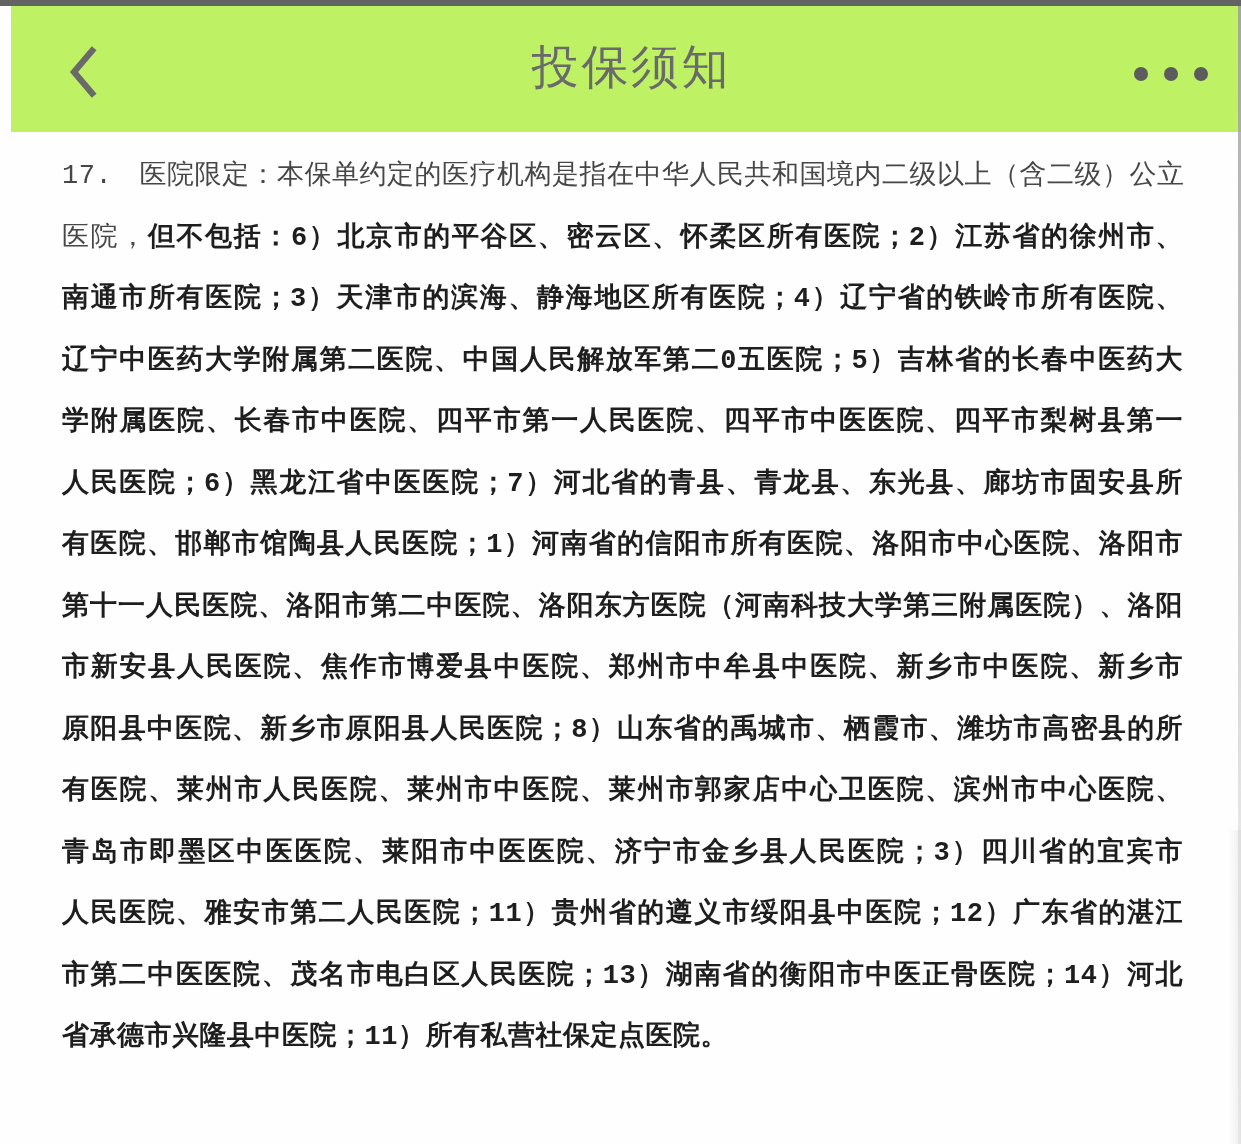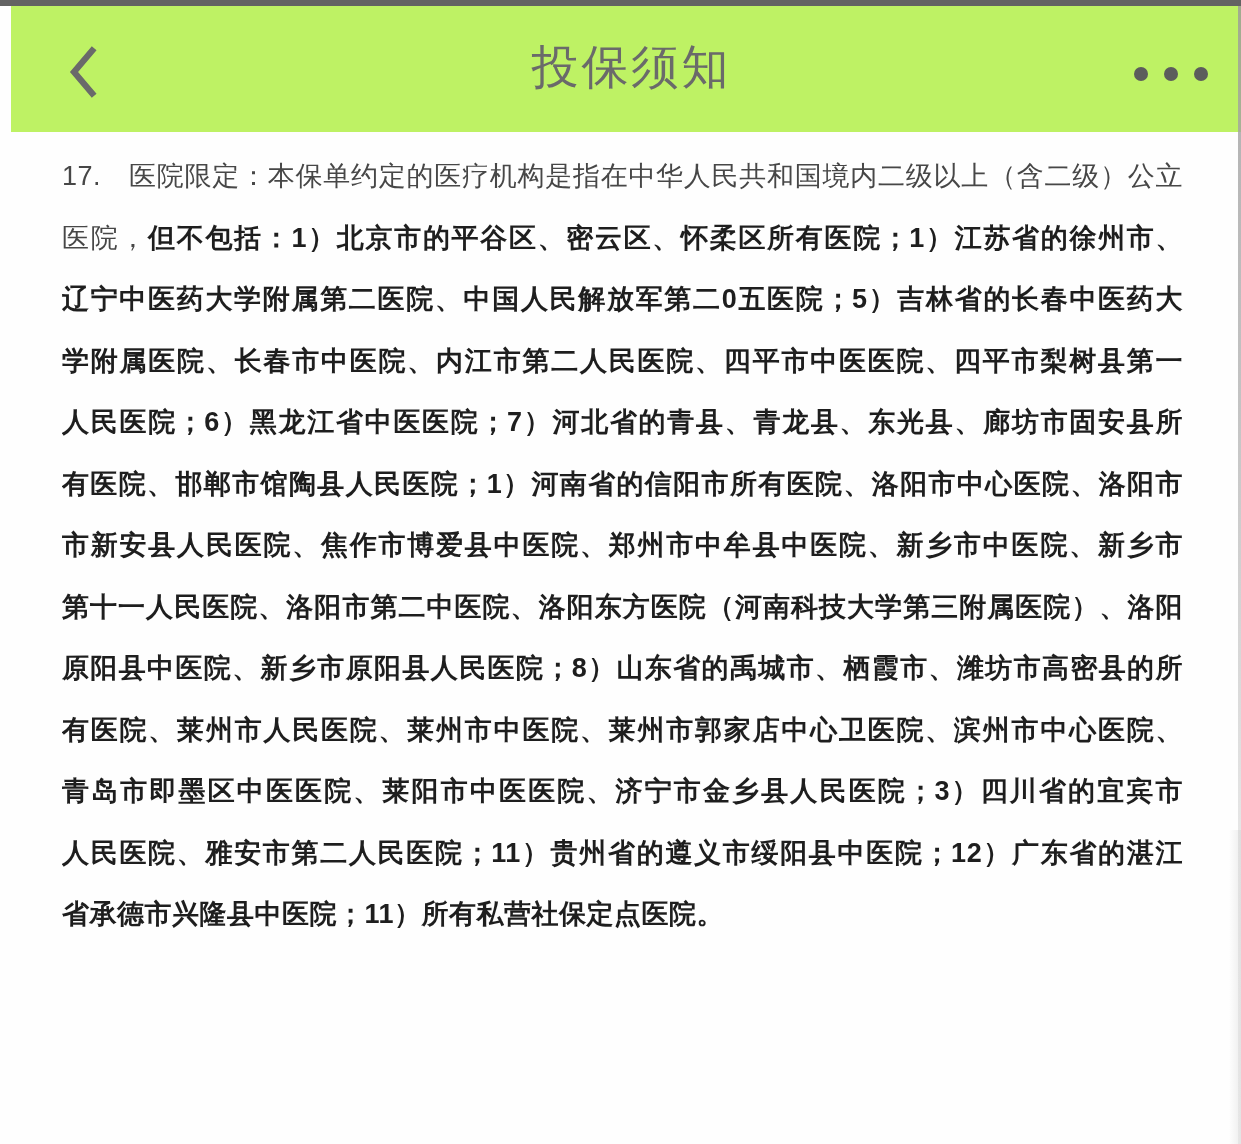--- a/index.html
+++ b/index.html
@@ -108,21 +108,21 @@
     top: 146px;
     left: 0;
     width: 100%;
     padding: 0 58px 0 62px;
     box-sizing: border-box;
   }
   .doc-line {
     height: 61.5px;
     line-height: 61.5px;
     font-size: 27px;
-    font-family: Liberation Sans, sans-serif;
+    font-family: Liberation Mono, monospace;
     color: var(--body-regular-color, #474747);
     text-align: justify;
     text-align-last: justify;
     overflow: hidden;
     white-space: nowrap;
     letter-spacing: 0.5px;
   }
   .doc-line:last-child {
     text-align-last: left;
   }
@@ -150,31 +150,33 @@
     <button class="more-menu-button">
       <span class="dot"></span>
       <span class="dot"></span>
       <span class="dot"></span>
     </button>
   </header>
 
   <main class="doc">
     <div id="doc-lines">
         <div class="doc-line"><span class="seg">17.　医院限定：本保单约定的医疗机构是指在中华人民共和国境内二级以上（含二级）公立</span></div>
-        <div class="doc-line"><span class="seg">医院，</span><span class="seg bold">但不包括：1）北京市的平谷区、密云区、怀柔区所有医院；1）江苏省的徐州市、</span></div>
+        <div class="doc-line"><span class="seg">医院，</span><span class="seg bold">但不包括：6）北京市的平谷区、密云区、怀柔区所有医院；2）江苏省的徐州市、</span></div>
+        <div class="doc-line"><span class="seg bold">南通市所有医院；3）天津市的滨海、静海地区所有医院；4）辽宁省的铁岭市所有医院、</span></div>
         <div class="doc-line"><span class="seg bold">辽宁中医药大学附属第二医院、中国人民解放军第二0五医院；5）吉林省的长春中医药大</span></div>
-        <div class="doc-line"><span class="seg bold">学附属医院、长春市中医院、内江市第二人民医院、四平市中医医院、四平市梨树县第一</span></div>
+        <div class="doc-line"><span class="seg bold">学附属医院、长春市中医院、四平市第一人民医院、四平市中医医院、四平市梨树县第一</span></div>
         <div class="doc-line"><span class="seg bold">人民医院；6）黑龙江省中医医院；7）河北省的青县、青龙县、东光县、廊坊市固安县所</span></div>
         <div class="doc-line"><span class="seg bold">有医院、邯郸市馆陶县人民医院；1）河南省的信阳市所有医院、洛阳市中心医院、洛阳市</span></div>
+        <div class="doc-line"><span class="seg bold">第十一人民医院、洛阳市第二中医院、洛阳东方医院（河南科技大学第三附属医院）、洛阳</span></div>
         <div class="doc-line"><span class="seg bold">市新安县人民医院、焦作市博爱县中医院、郑州市中牟县中医院、新乡市中医院、新乡市</span></div>
-        <div class="doc-line"><span class="seg bold">第十一人民医院、洛阳市第二中医院、洛阳东方医院（河南科技大学第三附属医院）、洛阳</span></div>
         <div class="doc-line"><span class="seg bold">原阳县中医院、新乡市原阳县人民医院；8）山东省的禹城市、栖霞市、潍坊市高密县的所</span></div>
         <div class="doc-line"><span class="seg bold">有医院、莱州市人民医院、莱州市中医院、莱州市郭家店中心卫医院、滨州市中心医院、</span></div>
         <div class="doc-line"><span class="seg bold">青岛市即墨区中医医院、莱阳市中医医院、济宁市金乡县人民医院；3）四川省的宜宾市</span></div>
         <div class="doc-line"><span class="seg bold">人民医院、雅安市第二人民医院；11）贵州省的遵义市绥阳县中医院；12）广东省的湛江</span></div>
+        <div class="doc-line"><span class="seg bold">市第二中医医院、茂名市电白区人民医院；13）湖南省的衡阳市中医正骨医院；14）河北</span></div>
         <div class="doc-line"><span class="seg bold">省承德市兴隆县中医院；11）所有私营社保定点医院。</span></div>
       </div>
   </main>
 
   <div class="right-edge-shade"></div>
   <div class="right-bottom-shade"></div>
 
 </div>
 
 </body></html>

